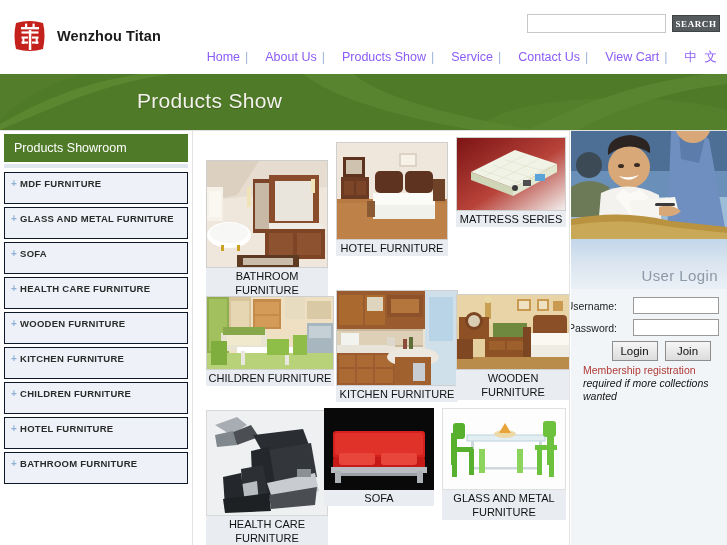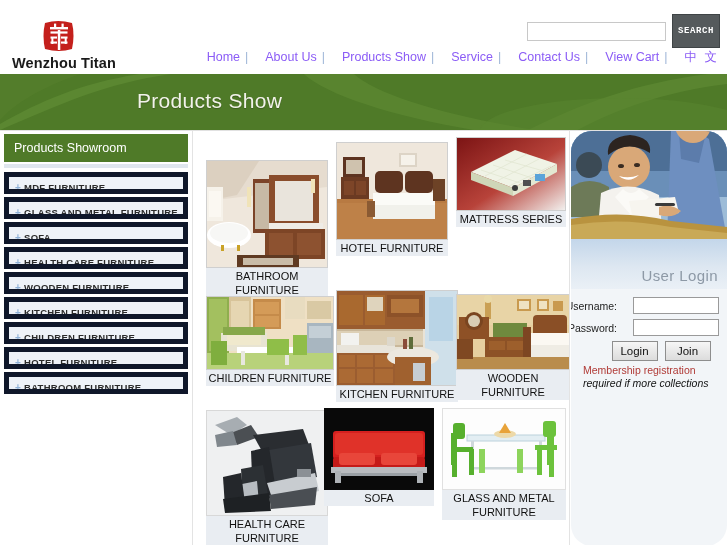--- a/index.html
+++ b/index.html
@@ -7,42 +7,42 @@
     width:727px;height:545px;overflow:hidden;
     background:#ffffff;
     font-family:"Liberation Sans","DejaVu Sans",sans-serif;
     font-size:12px;color:#333;
     position:relative;
   }
   .page{position:relative;width:727px;height:545px;}
 
   
   .header{position:relative;height:74px;background:#fff;}
-  .logo-wrap{position:absolute;left:12px;top:17px;display:flex;align-items:center;flex-direction:column;}
+  .logo-wrap{position:absolute;left:12px;top:17px;display:flex;align-items:center;}
   .seal{
     width:36px;height:38px;position:relative;flex:0 0 auto;margin-right:9px;
   }
   .seal svg{display:block;}
   .company{
     font-size:14.5px;font-weight:bold;color:#1a1a1a;line-height:16px;
     font-family:"Liberation Sans","DejaVu Sans",sans-serif;letter-spacing:.1px;
   }
   .company span{display:block;white-space:nowrap;}
 
   .searchbox{position:absolute;right:7px;top:14px;display:flex;align-items:center;}
   .search-input{
     width:131px;height:15px;border:1px solid #c8c8c8;background:#fff;
     font-size:11px;padding:1px 3px;outline:none;box-sizing:content-box;
     color:#333;
   }
   .search-btn{
-    margin-left:6px;width:48px;height:34px;
+    margin-left:6px;width:48px;height:17px;
     background:#555a5c;color:#fff;border:1px solid #3f4446;
     font-size:9px;font-weight:bold;letter-spacing:.6px;
-    font-family:Liberation Mono, monospace;
+    font-family:Liberation Serif, serif;
     cursor:pointer;line-height:17px;text-align:center;padding:0;
   }
 
   .topnav{
     position:absolute;right:8px;top:49px;
     font-size:12.5px;color:#6f93c9;white-space:nowrap;
   }
   .topnav a{color:#8b5cf6;text-decoration:none;padding-left:12px;}
   .topnav .sep{color:#9fb6d8;margin:0 5px;}
   .topnav .cn{letter-spacing:2px;}
@@ -70,22 +70,22 @@
     border-right:1px solid #e3e3e3;box-sizing:border-box;
     background:#fff;
   }
   .sidebar-head{
     height:28px;margin:3px 4px 0 4px;background:#4f7a28;
     color:#fff;font-size:12.5px;line-height:28px;padding-left:10px;
     box-sizing:border-box;
   }
   .sidebar-sub{height:4px;background:#dfe6ee;margin:2px 4px 4px 4px;}
   .side-item{
-    margin:0 4px 3px 4px;height:22px;line-height:22px;
-    background:#eef2f8;border:5px solid #0f172a;
+    margin:0 4px 3px 4px;height:32px;line-height:22px;
+    background:#eef2f8;border:1px solid #0f172a;
     font-size:9.5px;font-weight:bold;color:#2b2b2b;
     letter-spacing:.25px;box-sizing:border-box;
     padding-left:6px;cursor:pointer;white-space:nowrap;overflow:hidden;
     font-family:"Liberation Sans","DejaVu Sans",sans-serif;
   }
   .side-item .plus{color:#8fb1d8;font-weight:bold;margin-right:3px;font-size:10px;}
 
   
   .main{
     position:absolute;left:194px;top:0;width:376px;height:415px;
@@ -105,21 +105,21 @@
   .tile .cap{
     display:block;background:#e9edf2;color:#111;
     font-size:11px;line-height:14px;text-align:center;
     padding:1px 2px;white-space:normal;
     font-family:"Liberation Sans","DejaVu Sans",sans-serif;
   }
 
   
   .rightpanel{
     position:absolute;left:571px;top:0;width:156px;height:415px;
-    background:#f2f5f8;overflow:hidden;border-radius:21px;
+    background:#f2f5f8;overflow:hidden;
   }
   .hero{position:relative;width:156px;height:108px;overflow:hidden;background:#8fb2d6;}
   .loginband{
     position:relative;width:156px;height:50px;
     background:linear-gradient(to bottom,#c3d6ea 0%,#dde7f1 55%,#eaf0f6 100%);
   }
   .loginband .lbl{
     position:absolute;right:9px;bottom:5px;color:#8d99a6;
     font-size:15px;letter-spacing:.4px;
   }
@@ -528,18 +528,19 @@
           <label>Password:</label>
           <input type="password" value="" style="">
         </div>
         <div class="btnrow">
           <button class="gbtn">Login</button>
           <button class="gbtn">Join</button>
         </div>
         <div class="notice">
           <span class="red">Membership registration</span>
           <span class="blk">required if more collections</span>
+          <span class="blk">wanted</span>
         </div>
       </div>
 
     </div>
   </div>
 </div>
 
 </body></html>

